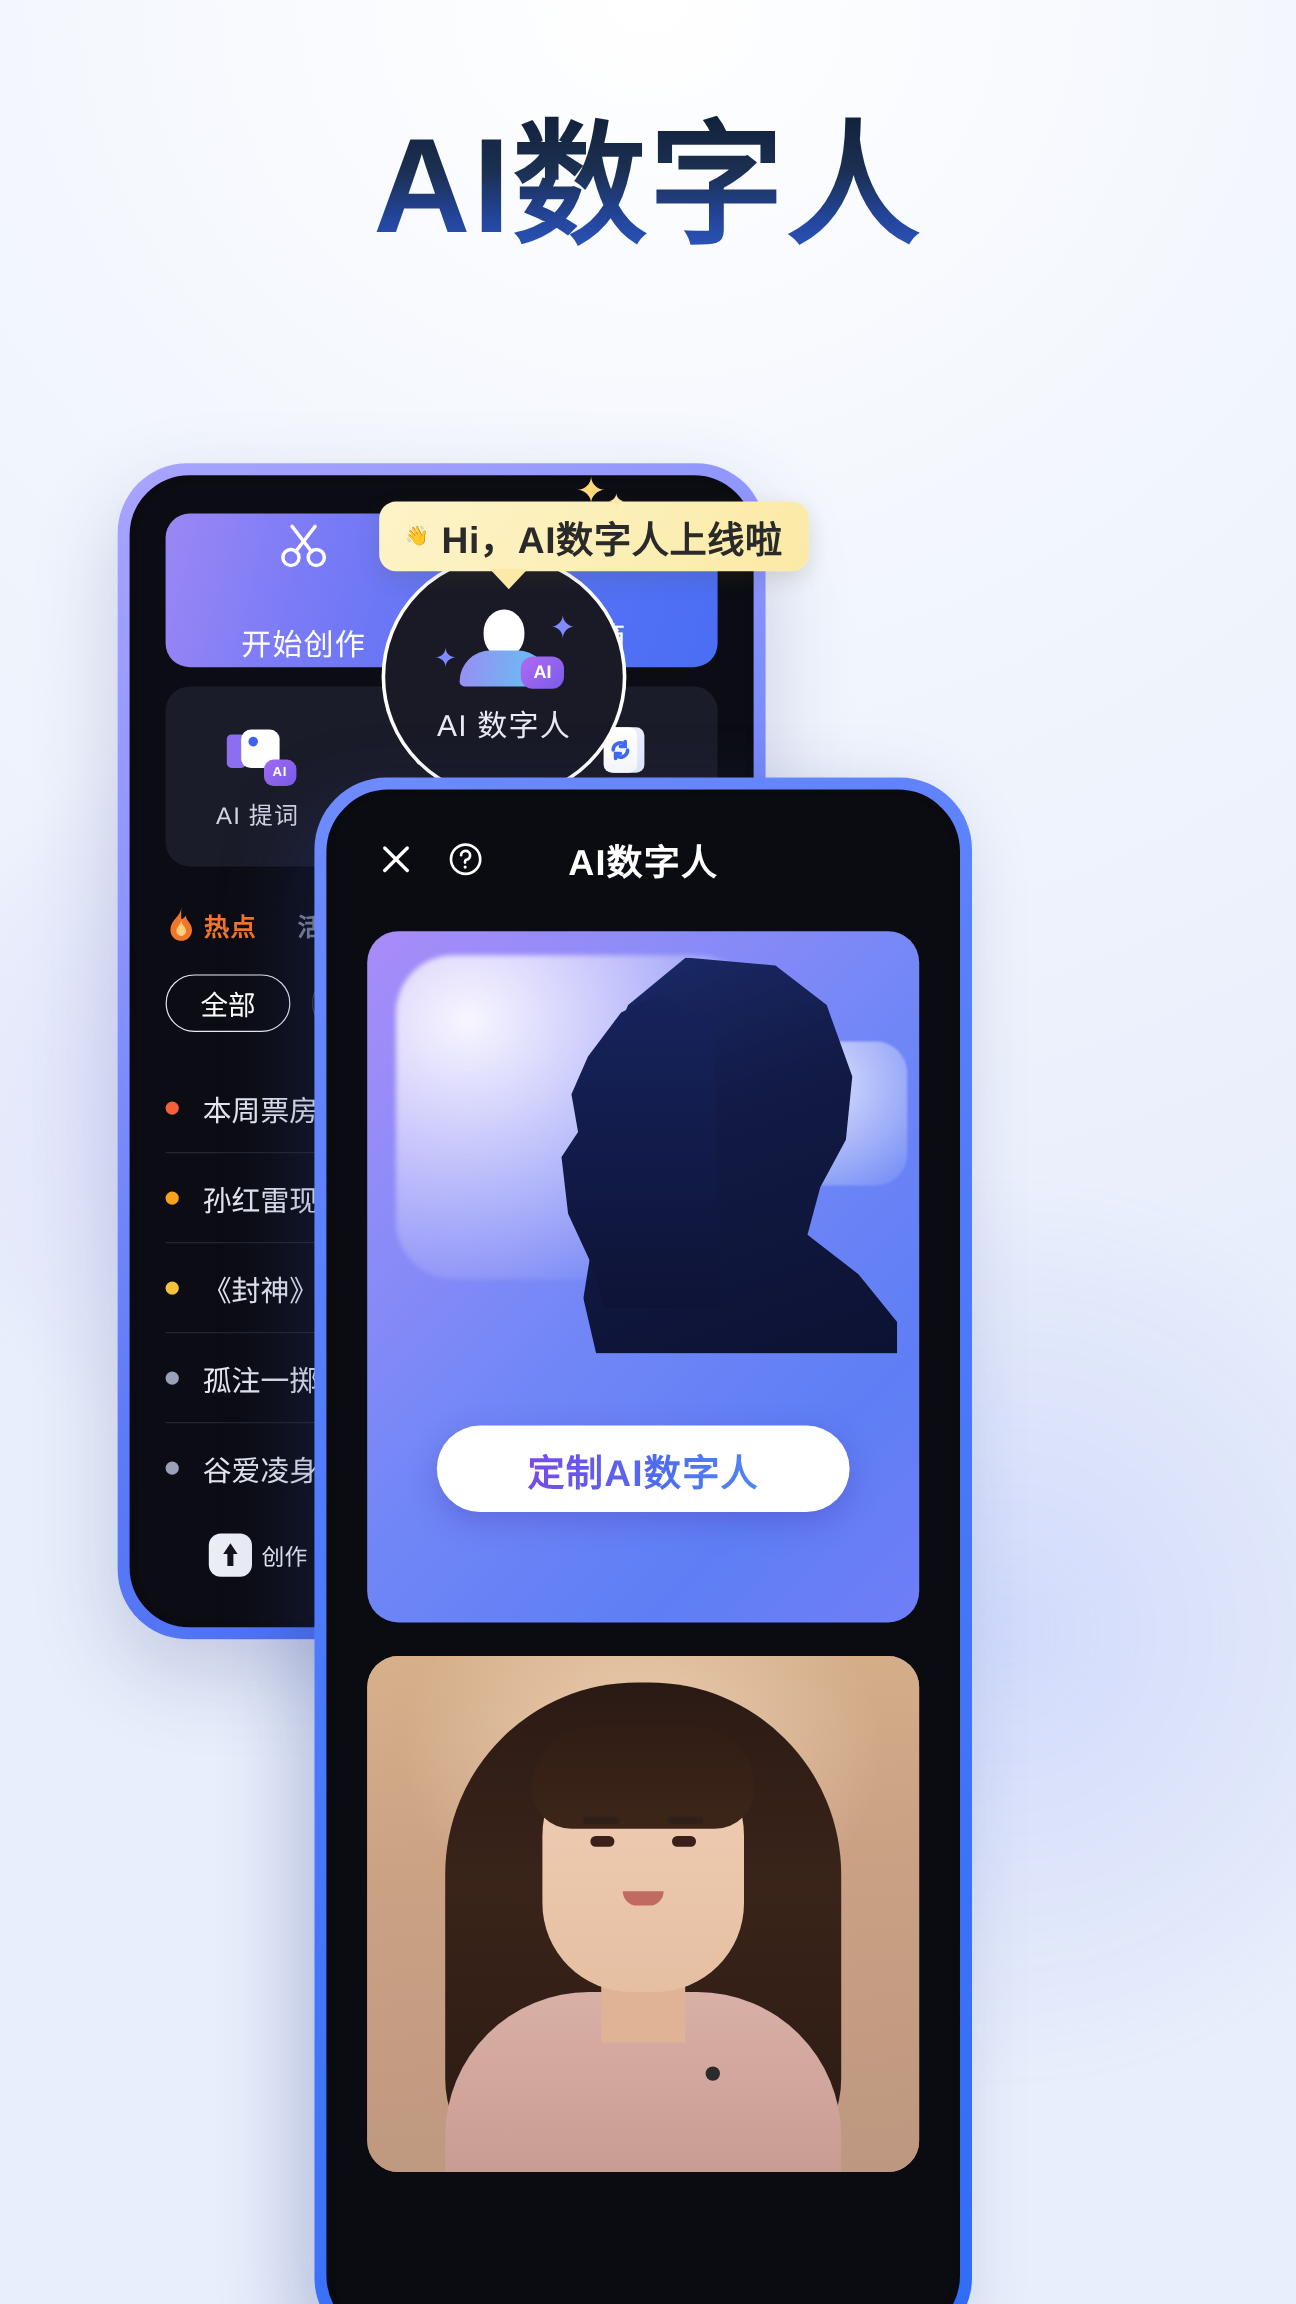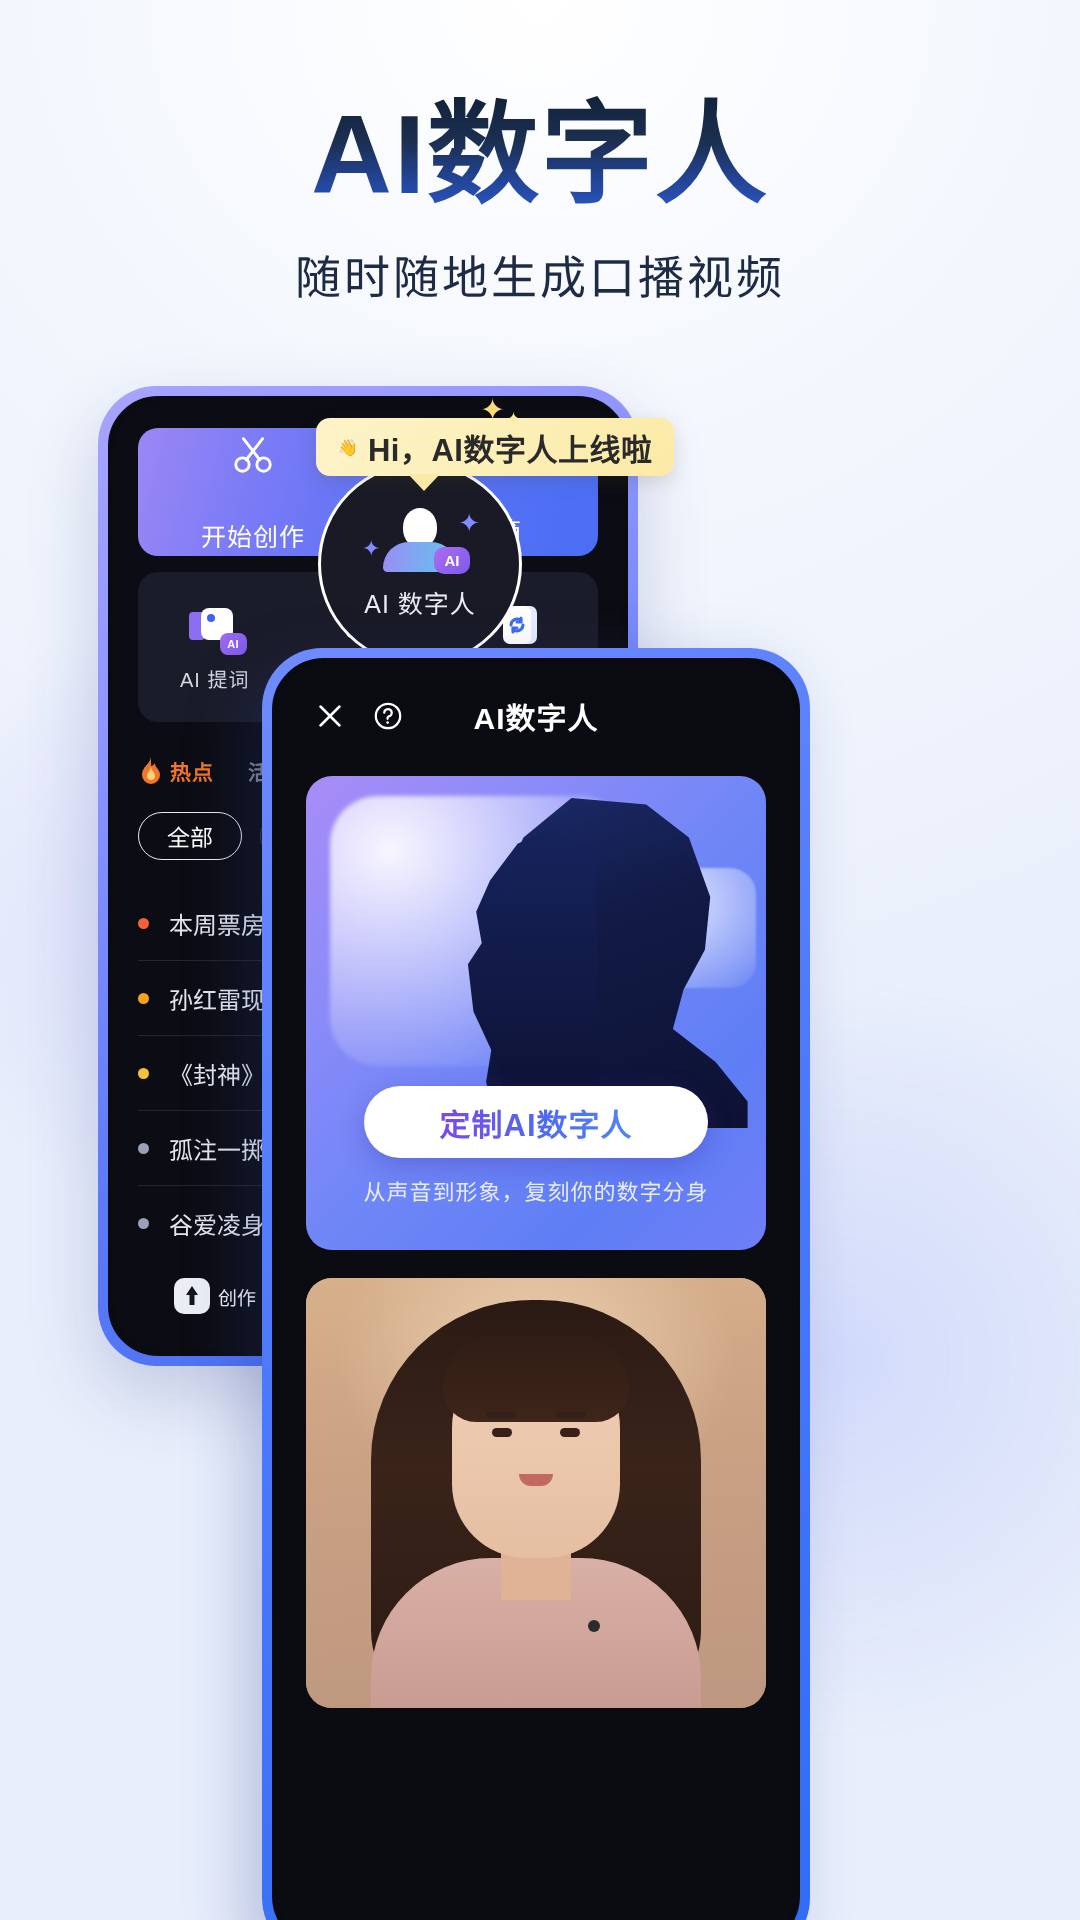--- a/index.html
+++ b/index.html
@@ -148,21 +148,21 @@
   }
   .phone2 .screen{
     width:100%;height:100%;border-radius:52px;background:#0b0c12;overflow:hidden;position:relative;
     border:6px solid #0a0b10;box-sizing:border-box;
   }
   .p2-top{height:104px;display:flex;align-items:center;padding:0 30px;box-sizing:border-box;position:relative;}
   .icon-btn{width:44px;height:44px;display:flex;align-items:center;justify-content:center;color:#fff;}
   .p2-title{position:absolute;left:0;right:0;text-align:center;color:#fff;font-size:30px;font-weight:700;letter-spacing:1px;pointer-events:none;}
 
   .promo{
-    margin:8px 28px 0;height:474px;border-radius:26px;position:relative;overflow:hidden;
+    margin:8px 28px 0;height:576px;border-radius:26px;position:relative;overflow:hidden;
     background:linear-gradient(135deg,#a98cf7 0%, #8f8cf8 22%, #6f86f6 52%, #5f7ef5 78%, #6f7ef7 100%);
   }
   .promo-soft{
     position:absolute;left:24px;top:20px;width:300px;height:270px;border-radius:48px;
     background:radial-gradient(120% 120% at 20% 20%, rgba(255,255,255,.92), rgba(255,255,255,.18) 62%, rgba(255,255,255,0) 78%);
     filter:blur(2px);
   }
   .promo-soft2{
     position:absolute;right:10px;top:92px;width:140px;height:120px;border-radius:26px;
     background:radial-gradient(120% 120% at 40% 30%, rgba(255,255,255,.8), rgba(255,255,255,.12) 70%, rgba(255,255,255,0));
@@ -221,21 +221,20 @@
 </style>
 </head>
 <body>
 
 <div id="stage">
   <div class="glow-a"></div>
   <div class="glow-b"></div>
 
   <div class="header">
     <h1 class="title">AI数字人</h1>
-    <p class="subtitle">随时随地生成口播视频</p>
   </div>
 
   <div class="phone1">
     <div class="screen">
       <div class="p1-inner">
 
         <div class="hero-card">
           <div class="hero-half">
             <svg class="scissor" viewBox="0 0 48 48" fill="none" stroke="#fff" stroke-width="3" stroke-linecap="round">
               <circle cx="13" cy="35" r="7"></circle>
@@ -381,21 +380,20 @@
       </div>
 
       <div class="promo">
         <div class="promo-soft"></div>
         <div class="promo-soft2"></div>
         <div class="silhouette"></div>
         <div class="sil-face"></div>
         <div class="promo-btn">
           <span>定制AI数字人</span>
         </div>
-        <div class="promo-sub">从声音到形象，复刻你的数字分身</div>
       </div>
 
       <div class="video-card">
         <div class="vc-bg"></div>
         <div class="hair"></div>
         <div class="shirt"></div>
         <div class="neck"></div>
         <div class="face"></div>
         <div class="bang"></div>
         <div class="brow l"></div>

